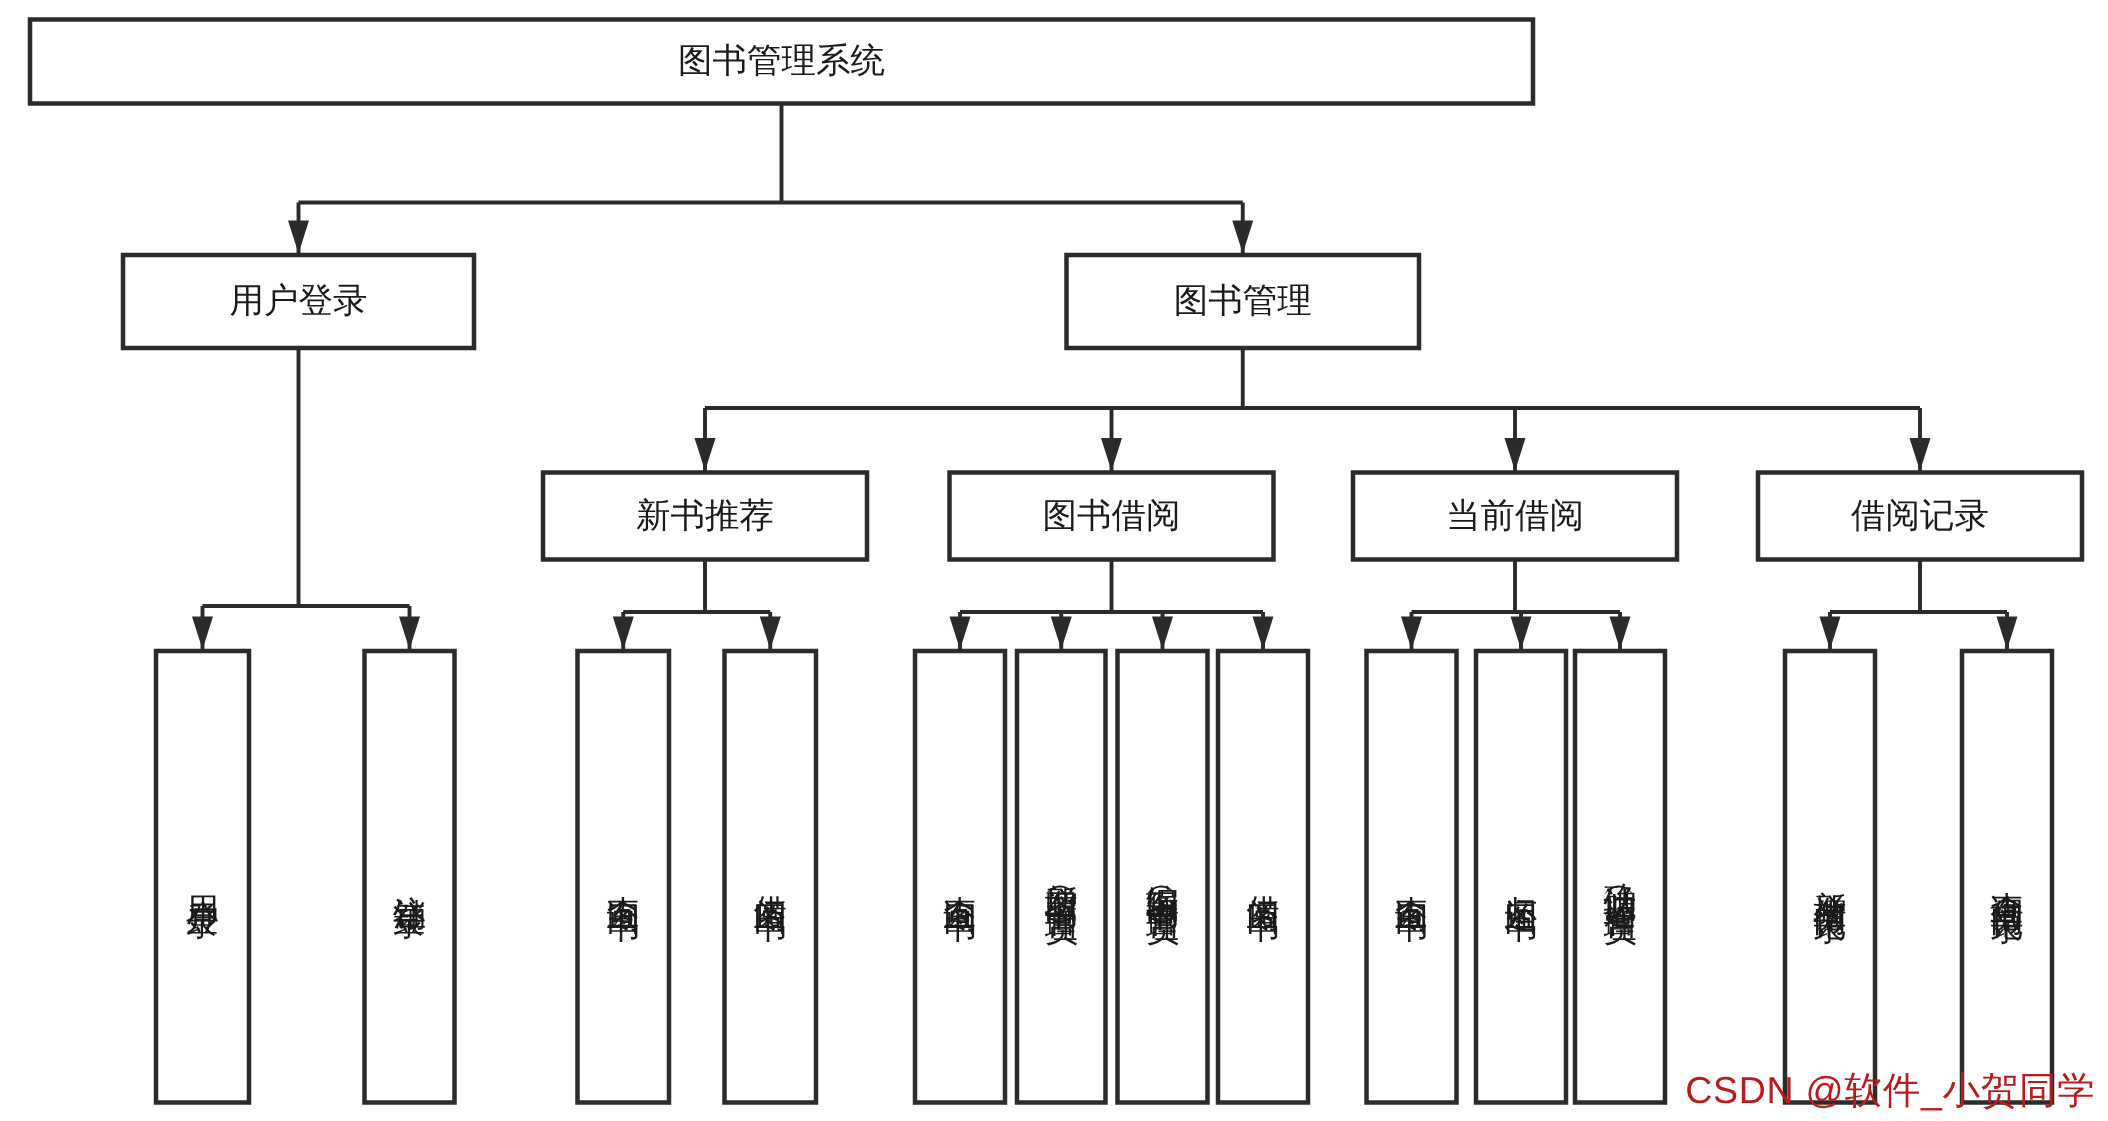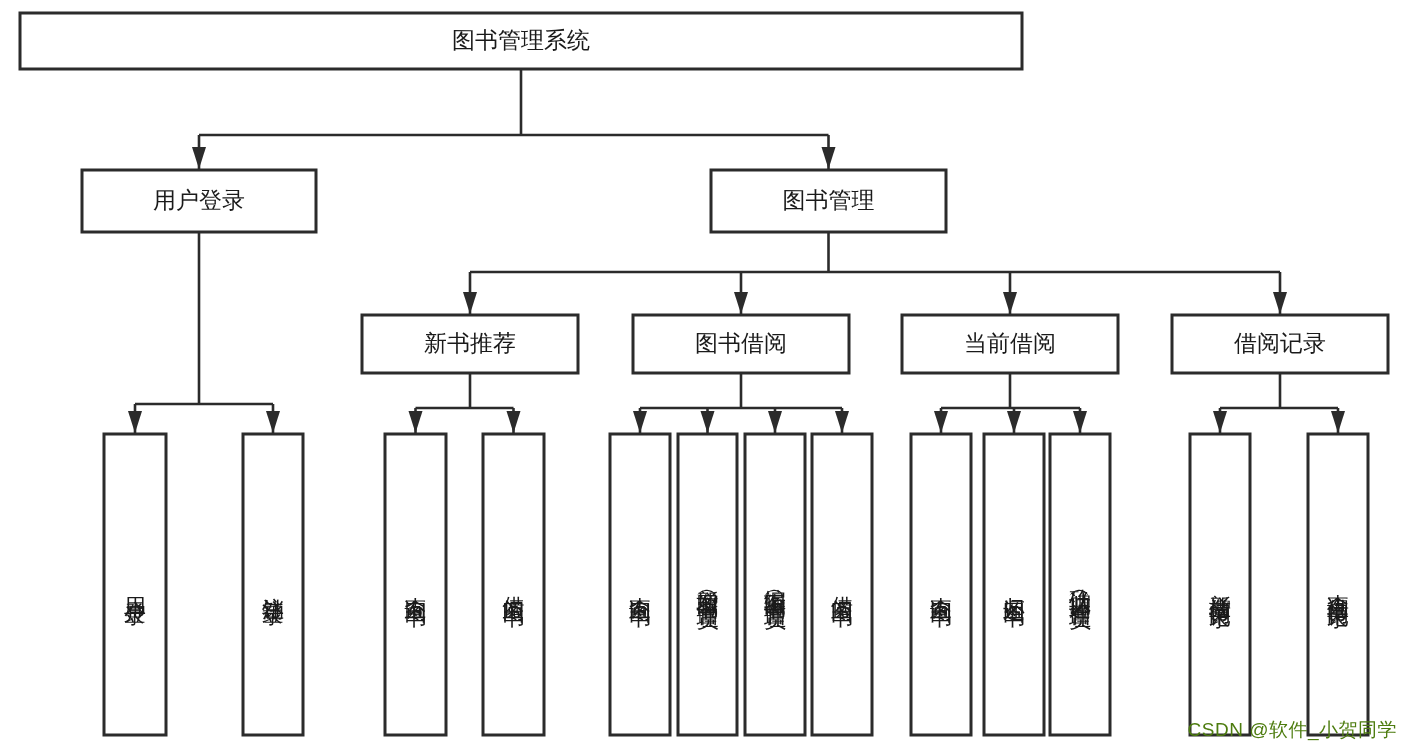--- a/index.html
+++ b/index.html
@@ -68,22 +68,22 @@
     display: flex;
     align-items: center;
     justify-content: center;
     pointer-events: none;
   }
   #watermark {
     position: absolute;
     right: 8px;
     bottom: 4px;
     font-family: "Liberation Sans", "DejaVu Sans", sans-serif;
-    font-size: 19px;
-    color: #4d7c0f;
+    font-size: 25px;
+    color: #b91c1c;
     white-space: nowrap;
     letter-spacing: 0.5px;
     padding-left: 48px;
   }
 </style>
 </head>
 <body>
 
 <div id="diagram-root">
 

